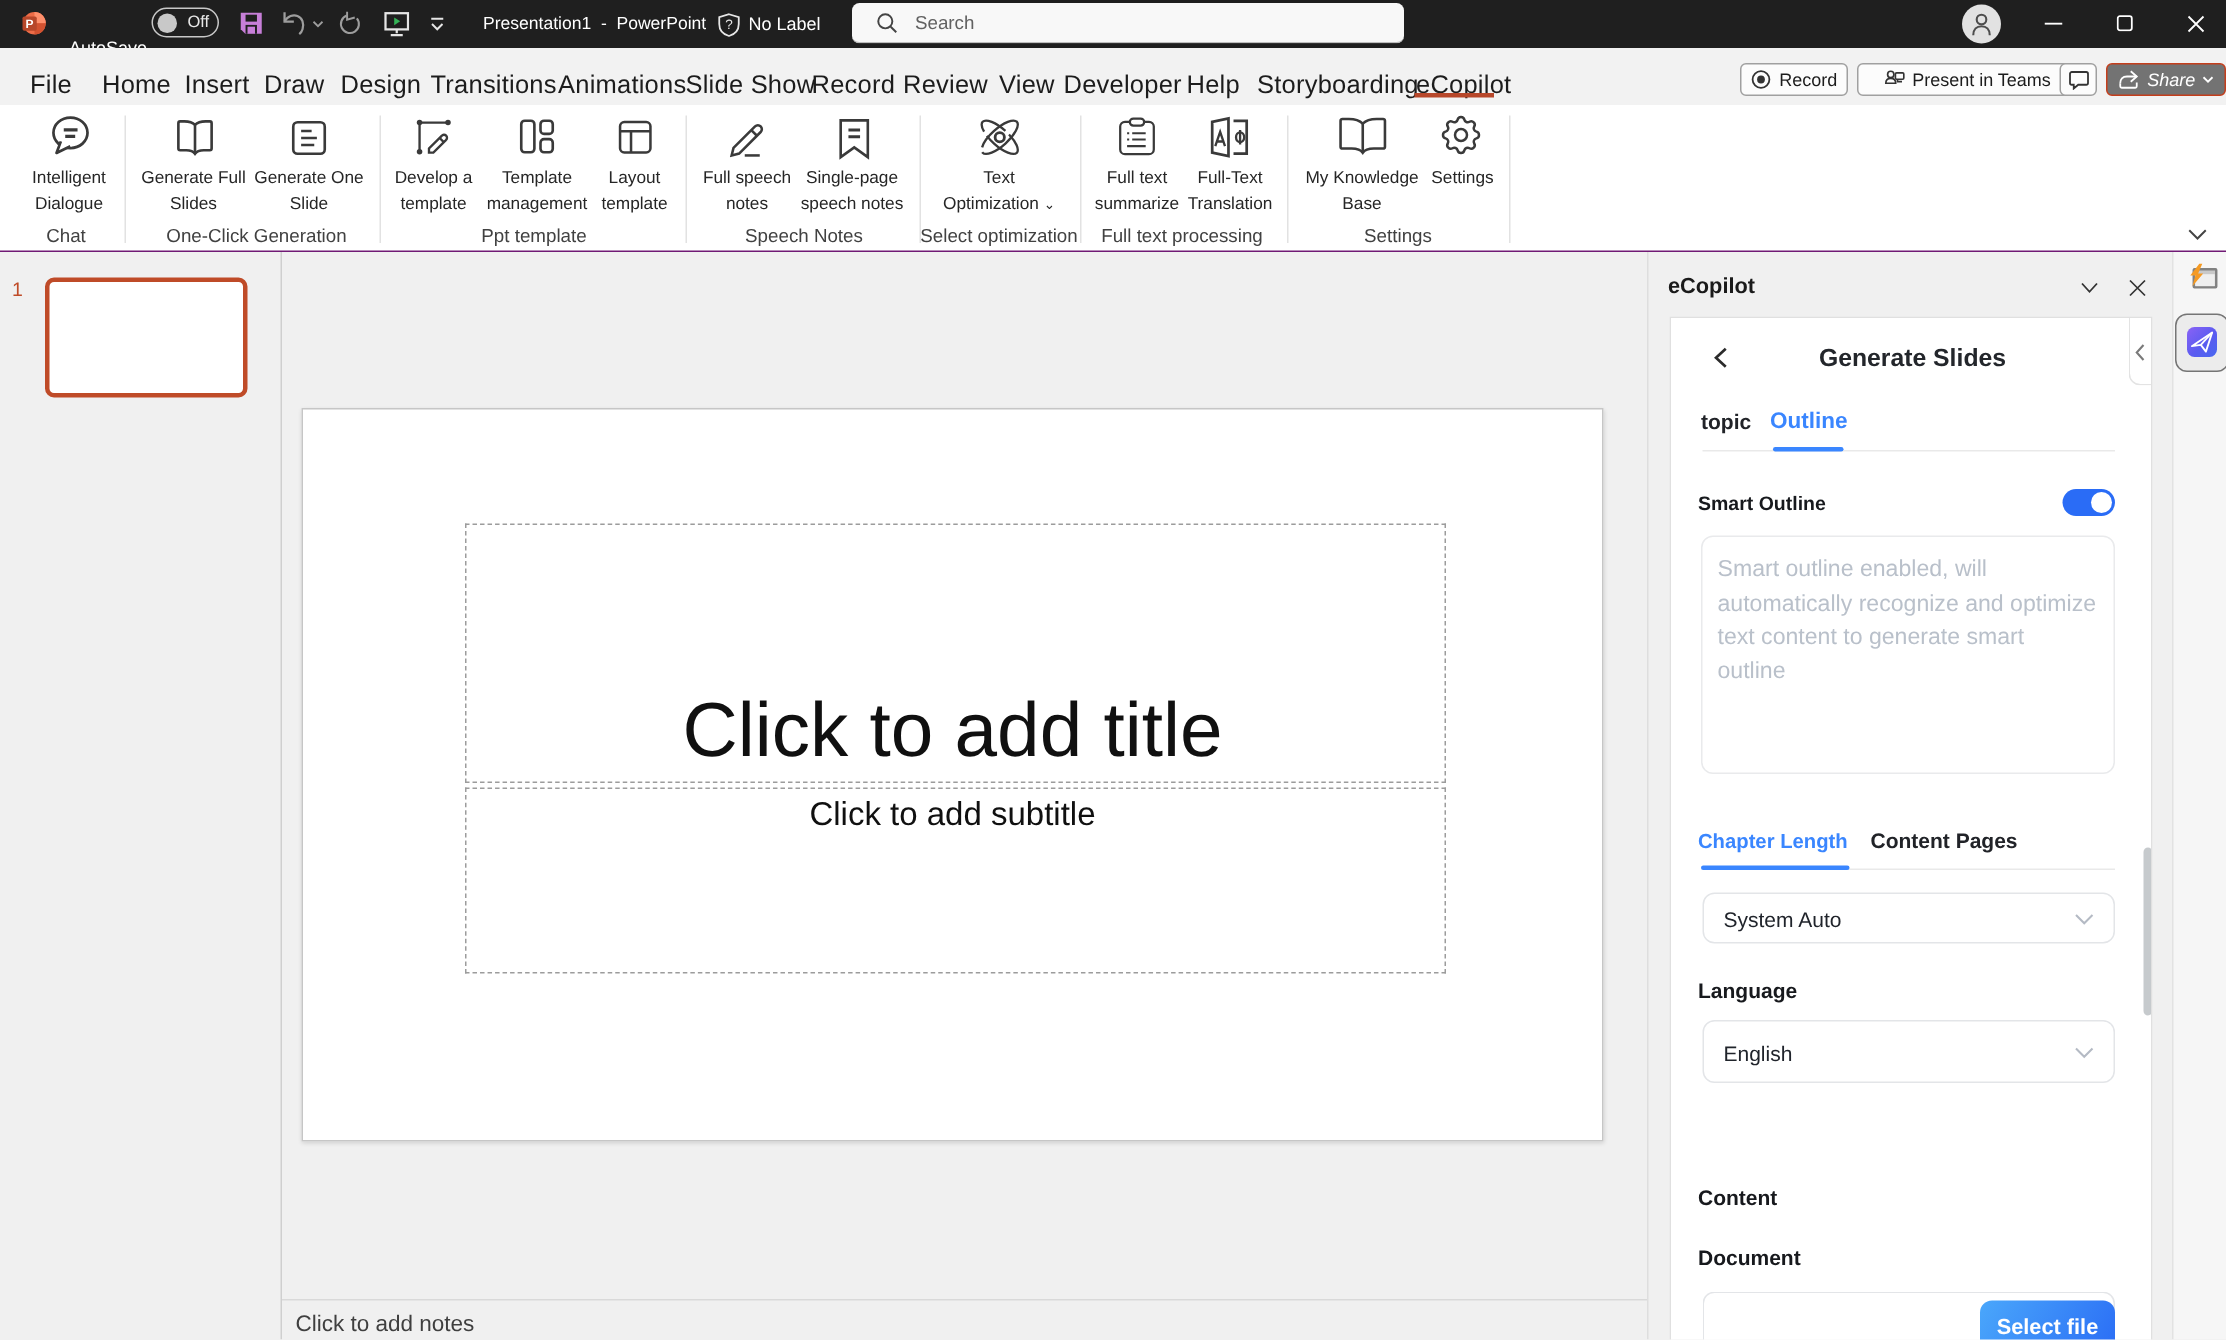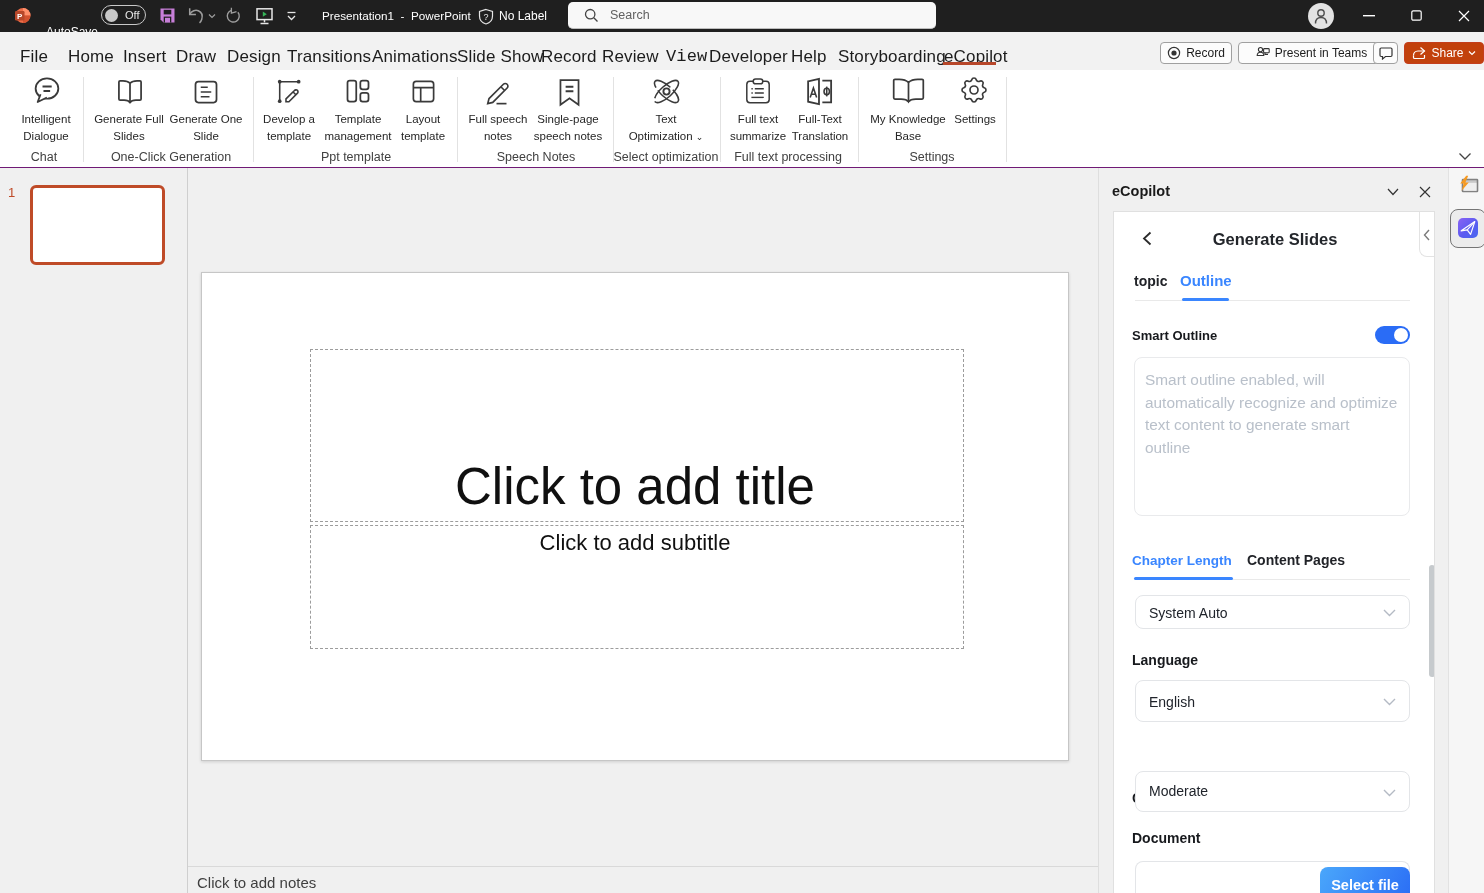--- a/index.html
+++ b/index.html
@@ -123,21 +123,21 @@
   <div class="menuitem" style="left:20px;">File</div>
   <div class="menuitem" style="left:68px;">Home</div>
   <div class="menuitem" style="left:123px;">Insert</div>
   <div class="menuitem" style="left:176px;">Draw</div>
   <div class="menuitem" style="left:227px;">Design</div>
   <div class="menuitem" style="left:287px;">Transitions</div>
   <div class="menuitem" style="left:372px;">Animations</div>
   <div class="menuitem" style="left:457px;">Slide Show</div>
   <div class="menuitem" style="left:541px;">Record</div>
   <div class="menuitem" style="left:602px;">Review</div>
-  <div class="menuitem" style="left:666px;font-family:Liberation Mono, monospace;">View</div>
+  <div class="menuitem" style="left:666px;">View</div>
   <div class="menuitem" style="left:709px;">Developer</div>
   <div class="menuitem" style="left:791px;">Help</div>
   <div class="menuitem" style="left:838px;">Storyboarding</div>
   <div class="menuitem" style="left:944px;">eCopilot</div>
   <div style="position:absolute; left:943px; top:30px; width:53px; height:2.5px; background:#b7472a;"></div>
 
   <div class="mbtn" style="left:1160px; width:72px;">
     <svg width="14" height="14" viewBox="0 0 14 14" style="margin-right:5px;">
         <circle cx="7" cy="7" r="5.6" fill="none" stroke="#333" stroke-width="1.2"></circle>
         <circle cx="7" cy="7" r="2.6" fill="#333"></circle>
@@ -151,21 +151,21 @@
       <rect x="7.6" y="2.6" width="5.6" height="4.2" rx="0.8"></rect>
         <path d="M9 6.8 L9 8.4 L12 8.4"></path>
     </svg>
     Present in Teams
   </div>
   <div class="mbtn" style="left:1373px; width:25px;">
     <svg width="14" height="13" viewBox="0 0 14 13" fill="none" stroke="#333" stroke-width="1.2">
         <path d="M1 2.2 A1.2 1.2 0 0 1 2.2 1 H11.8 A1.2 1.2 0 0 1 13 2.2 V8.3 A1.2 1.2 0 0 1 11.8 9.5 H6.5 L3.5 12 V9.5 H2.2 A1.2 1.2 0 0 1 1 8.3 Z"></path>
       </svg>
   </div>
-  <div class="mbtn" style="left:1404px; width:80px; background:#c2410c; border-color:#c43e1c; color:#fff;">
+  <div class="mbtn" style="left:1404px; width:80px; background:#737373; border-color:#c43e1c; color:#fff;font-style:italic;">
     <svg width="14" height="14" viewBox="0 0 14 14" fill="none" stroke="#fff" stroke-width="1.2" style="margin-right:5px;">
       <path d="M8.5 1.5 L12.5 5 L8.5 8.5"></path>
         <path d="M12.5 5 H6 C3 5 1.5 7 1.5 9.5"></path>
       <path d="M1.5 9.5 V11.5 A1 1 0 0 0 2.5 12.5 H11.5 A1 1 0 0 0 12.5 11.5 V9"></path>
     </svg>
     Share
     <svg width="8" height="6" viewBox="0 0 8 6" fill="none" stroke="#fff" stroke-width="1.2" style="margin-left:4px;">
         <path d="M1 1.5 L4 4.5 L7 1.5"></path>
       </svg>
   </div>
@@ -339,26 +339,20 @@
 
       <div class="blabel" style="top:440px;">Language</div>
       <div class="ddl" style="top:468px; height:42px;">
         <div class="ddtext" style="top:12.5px;">English</div>
         <svg class="chev" style="top:17px;" width="13" height="8" viewBox="0 0 13 8" fill="none" stroke="#b4bac4" stroke-width="1.4">
             <path d="M1 1 L6.5 6.5 L12 1"></path>
           </svg>
       </div>
 
       <div class="blabel" style="top:530px;margin-top:48px;">Content</div>
-      <div class="ddl" style="top:559px; height:41px;">
-        <div class="ddtext" style="top:11px;">Moderate</div>
-        <svg class="chev" style="top:17px;" width="13" height="8" viewBox="0 0 13 8" fill="none" stroke="#b4bac4" stroke-width="1.4">
-            <path d="M1 1 L6.5 6.5 L12 1"></path>
-          </svg>
-      </div>
 
       <div class="blabel" style="top:618px;">Document</div>
       <div class="ddl" style="top:649px; height:40px; border-bottom:none; border-bottom-left-radius:0; border-bottom-right-radius:0;"></div>
       <div style="position:absolute; left:206px; top:655px; width:90px; height:38px; border-radius:8px; background:linear-gradient(120deg,#4aa7fb 0%,#2a6cf5 100%); color:#fff; font-size:14.5px; font-weight:bold; text-align:center; line-height:36px;">Select file</div>
 
       <div style="position:absolute; left:315px; top:353px; width:6px; height:112px; background:#c6cacd; border-radius:3px;"></div>
     </div>
   </div>
 
   <div id="sidebar">

